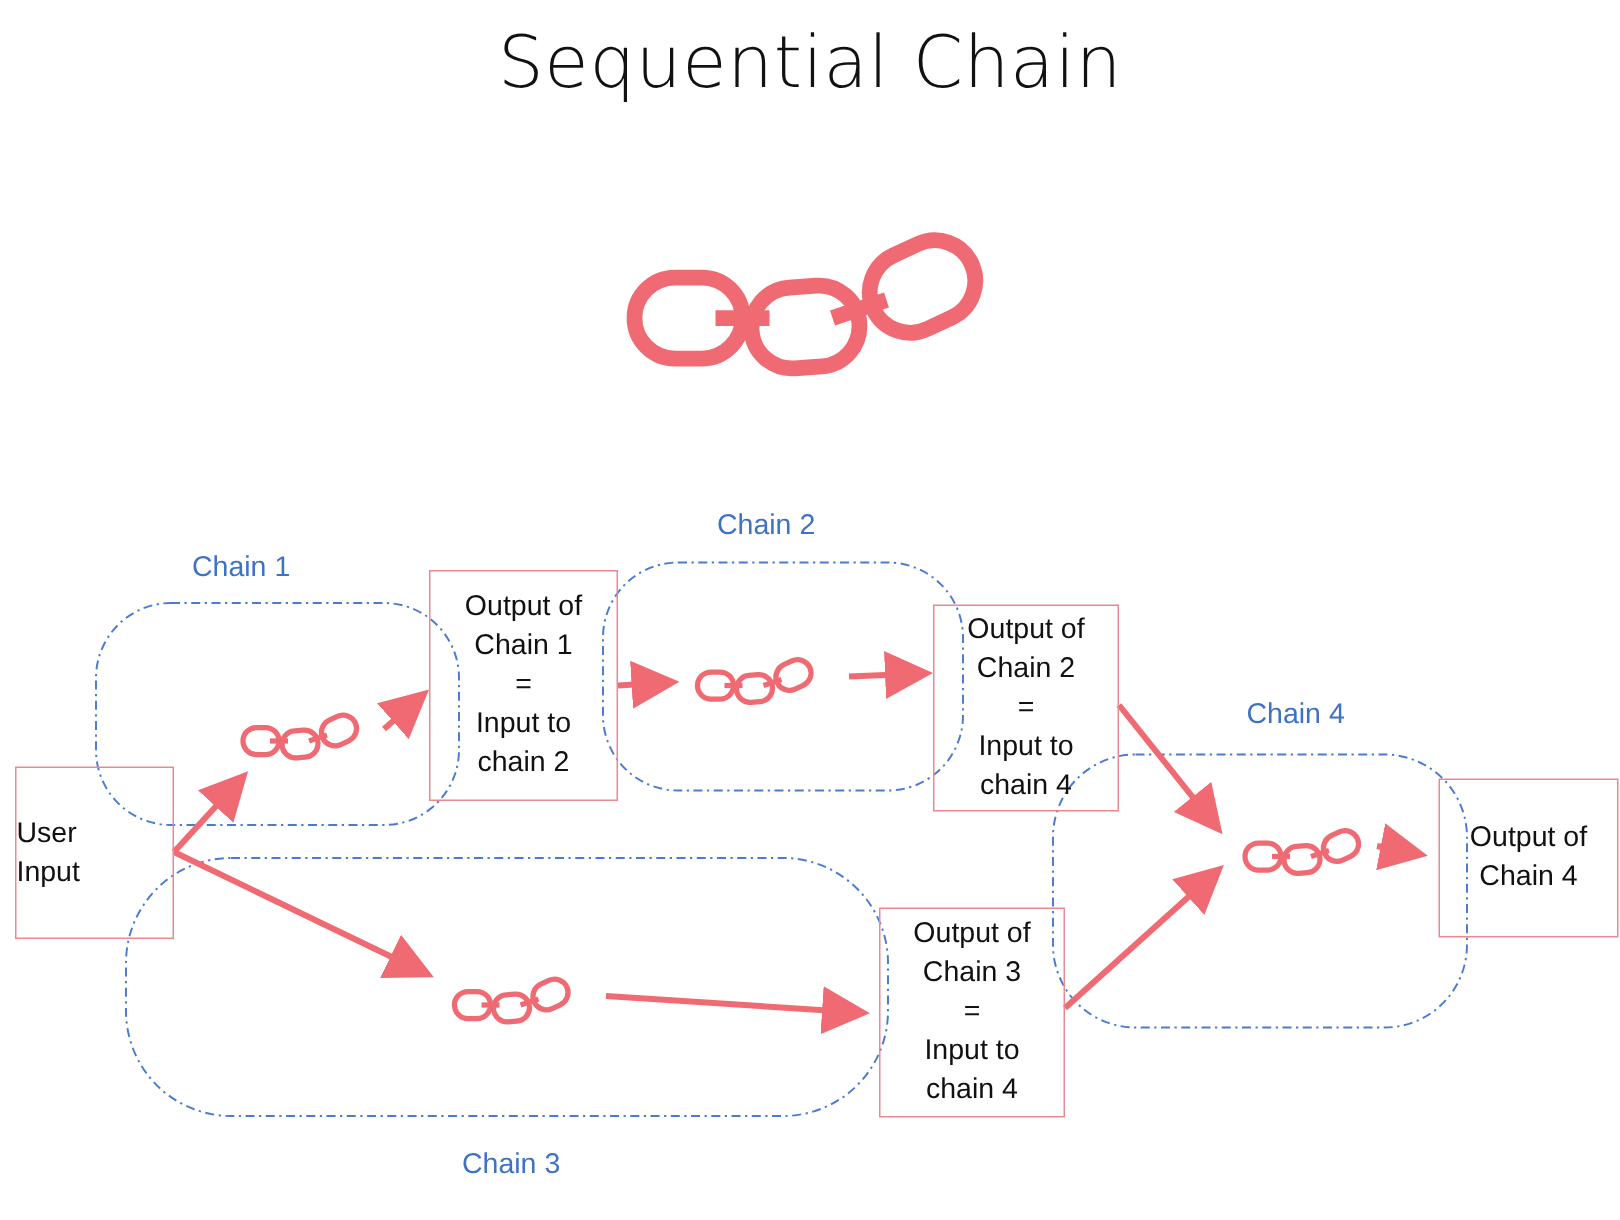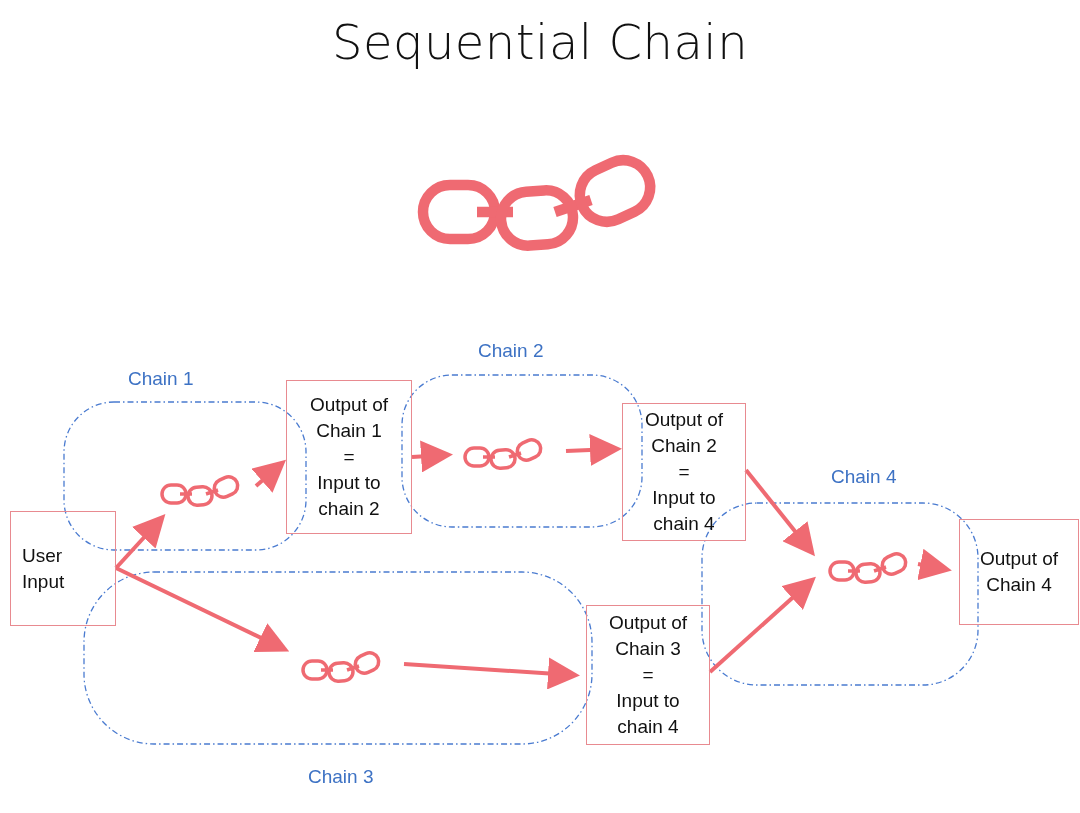--- a/index.html
+++ b/index.html
@@ -56,21 +56,21 @@
       <use href="#chain3"></use>
     </g>
   <g transform="translate(303,670)">
       <use href="#chain3"></use>
     </g>
   <g transform="translate(830,571)">
       <use href="#chain3"></use>
     </g>
 </svg>
 
-<div class="box" style="left:10px;top:511px;width:106px;height:115px;justify-content:flex-start;text-align:left;padding-left:11px;">User
+<div class="box" style="left:10px;top:511px;width:106px;height:115px;justify-content:flex-start;text-align:left;padding-left:0;">User
 Input</div>
 <div class="box" style="left:286px;top:380px;width:126px;height:154px;">Output of
 Chain 1
 =
 Input to
 chain 2</div>
 <div class="box" style="left:622px;top:403px;width:124px;height:138px;">Output of
 Chain 2
 =
 Input to

